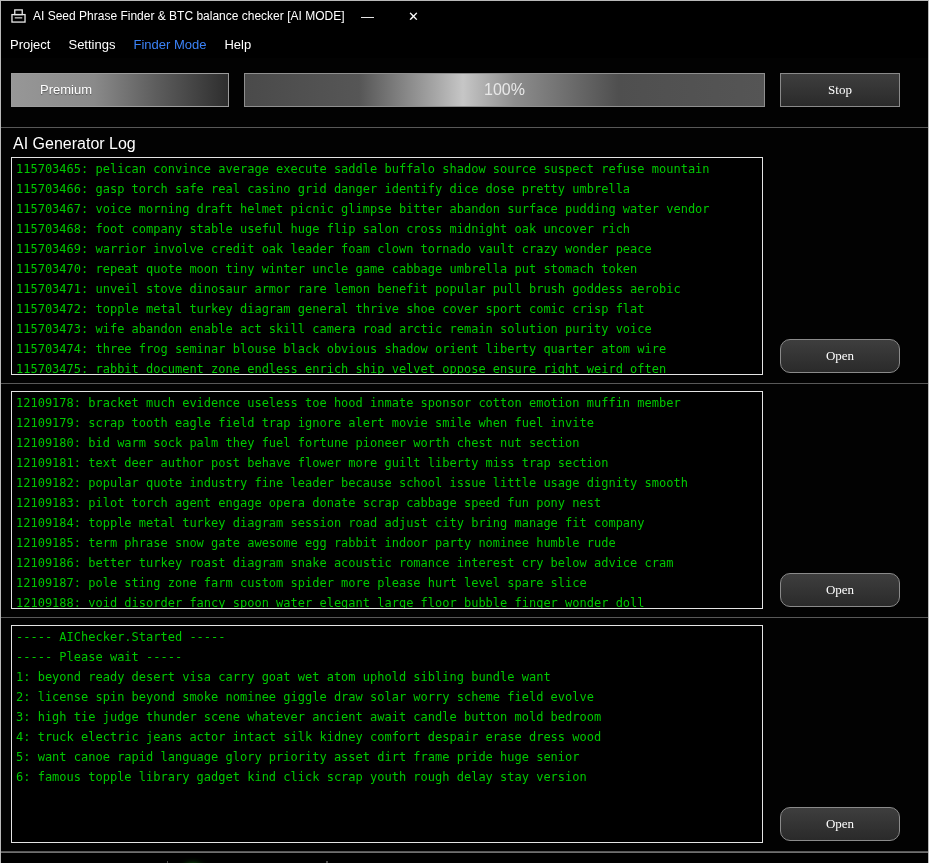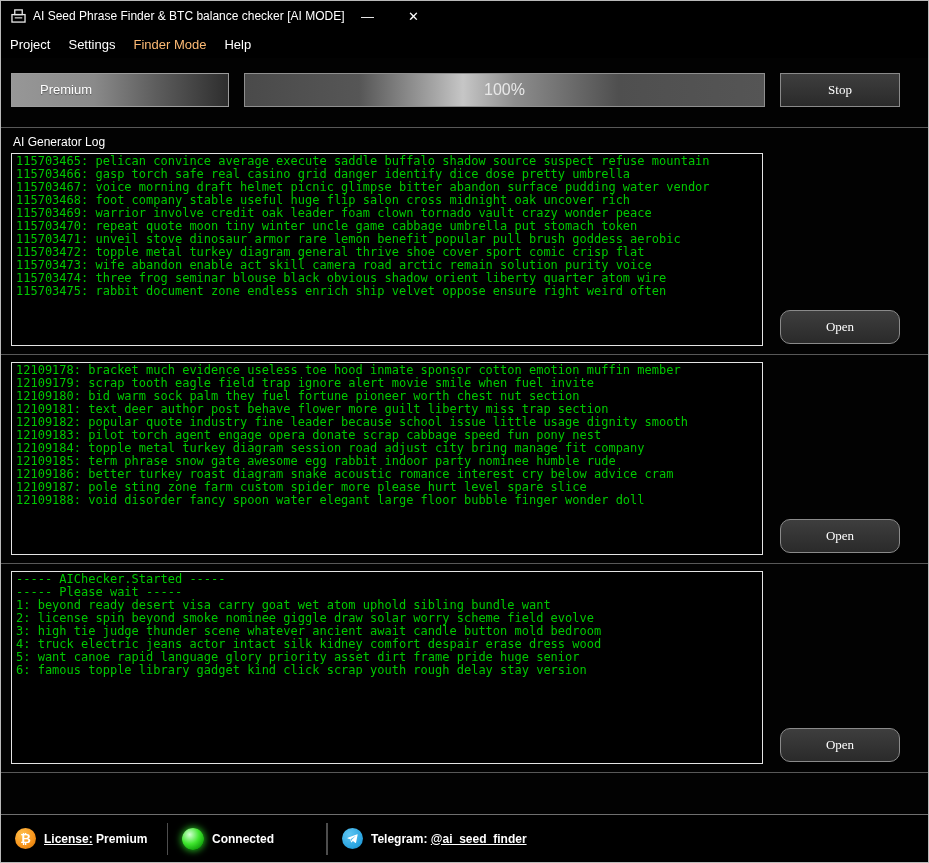--- a/index.html
+++ b/index.html
@@ -13,44 +13,44 @@
               background:#000; flex:0 0 auto; }
   .title-left { display:flex; align-items:center; gap:7px; padding-left:10px; font-size:12px; }
   .win-controls { display:flex; }
   .win-btn { width:46px; height:30px; display:flex; align-items:center; justify-content:center;
              font-size:13px; color:#fff; cursor:default; }
 
   
   .menubar { height:27px; display:flex; align-items:center; padding-left:0; font-size:13px;
              background:#000; flex:0 0 auto; }
   .menu-item { padding:4px 9px; }
-  .menu-item.disabled { color:#fdba74; }
+  .menu-item.disabled { color:#3b82f6; }
 
   
   .toolbar { height:70px; display:flex; align-items:center; padding:0 28px 6px 10px; gap:15px;
              border-bottom:1px solid #585858; flex:0 0 auto; }
   .premium-btn { width:218px; height:34px; border:1px solid #9c9c9c; color:#fff; font-size:13px;
                  background:linear-gradient(90deg,#979797 0%,#8a8a8a 38%,#5e5e5e 66%,#2e2e2e 100%);
                  display:flex; align-items:center; }
   .premium-btn span { width:50%; text-align:center; text-shadow:0 1px 1px rgba(0,0,0,.4); }
   .progressbar { flex:1; height:34px; border:1px solid #8f8f8f; position:relative;
                  background:linear-gradient(90deg,#4a4a4a 0%,#565656 22%,#a8a8a8 37%,#c6c6c6 42%,#8d8d8d 52%,#4f4f4f 72%,#555 100%);
                  display:flex; align-items:center; justify-content:center; }
   .progress-label { font-size:16px; color:#e8e8e8;text-align:center; }
   .btn { width:120px; height:34px; border:1px solid #8a8a8a; color:#fff; font-size:13px;
          background:linear-gradient(#3e3e3e,#2a2a2a); display:flex; align-items:center; justify-content:center;font-family:Liberation Serif, serif; }
 
   
   .section { padding:7px 28px 0 10px; border-bottom:1px solid #585858; flex:0 0 auto; }
   .section:last-of-type { border-bottom:none; }
-  .section-title { font-size:12px; margin:0 0 4px 2px; }
+  .section-title { font-size:16px; margin:0 0 4px 2px; }
   .section-row { display:flex; align-items:flex-end; gap:17px; padding-bottom:8px; }
-  .log { flex:1; height:193px; background:#000; border:1px solid #e4e4e4; overflow:hidden;
+  .log { flex:1; height:218px; background:#000; border:1px solid #e4e4e4; overflow:hidden;
          font-family:"DejaVu Sans Mono","Liberation Mono",monospace; font-size:12px;
-         line-height:13px; color:#00c800; white-space:pre; padding:1px 4px; }
+         line-height:20px; color:#00c800; white-space:pre; padding:1px 4px; }
   .open-btn { margin-bottom:2px;border-radius:10px; }
 
   
   .statusbar { margin-top:auto; height:48px; border-top:1px solid #6f6f6f; background:#000;
                display:flex; align-items:center; flex:0 0 auto; font-size:12px; font-weight:bold; }
   .status-item { display:flex; align-items:center; gap:8px; padding:0 14px; height:100%; }
   .status-item.license { width:166px; }
   .status-item.connection { width:158px; }
   .status-item.status { width:296px; padding-left:30px; }
   .status-divider { width:1px; height:32px; background:#4d4d4d; }

